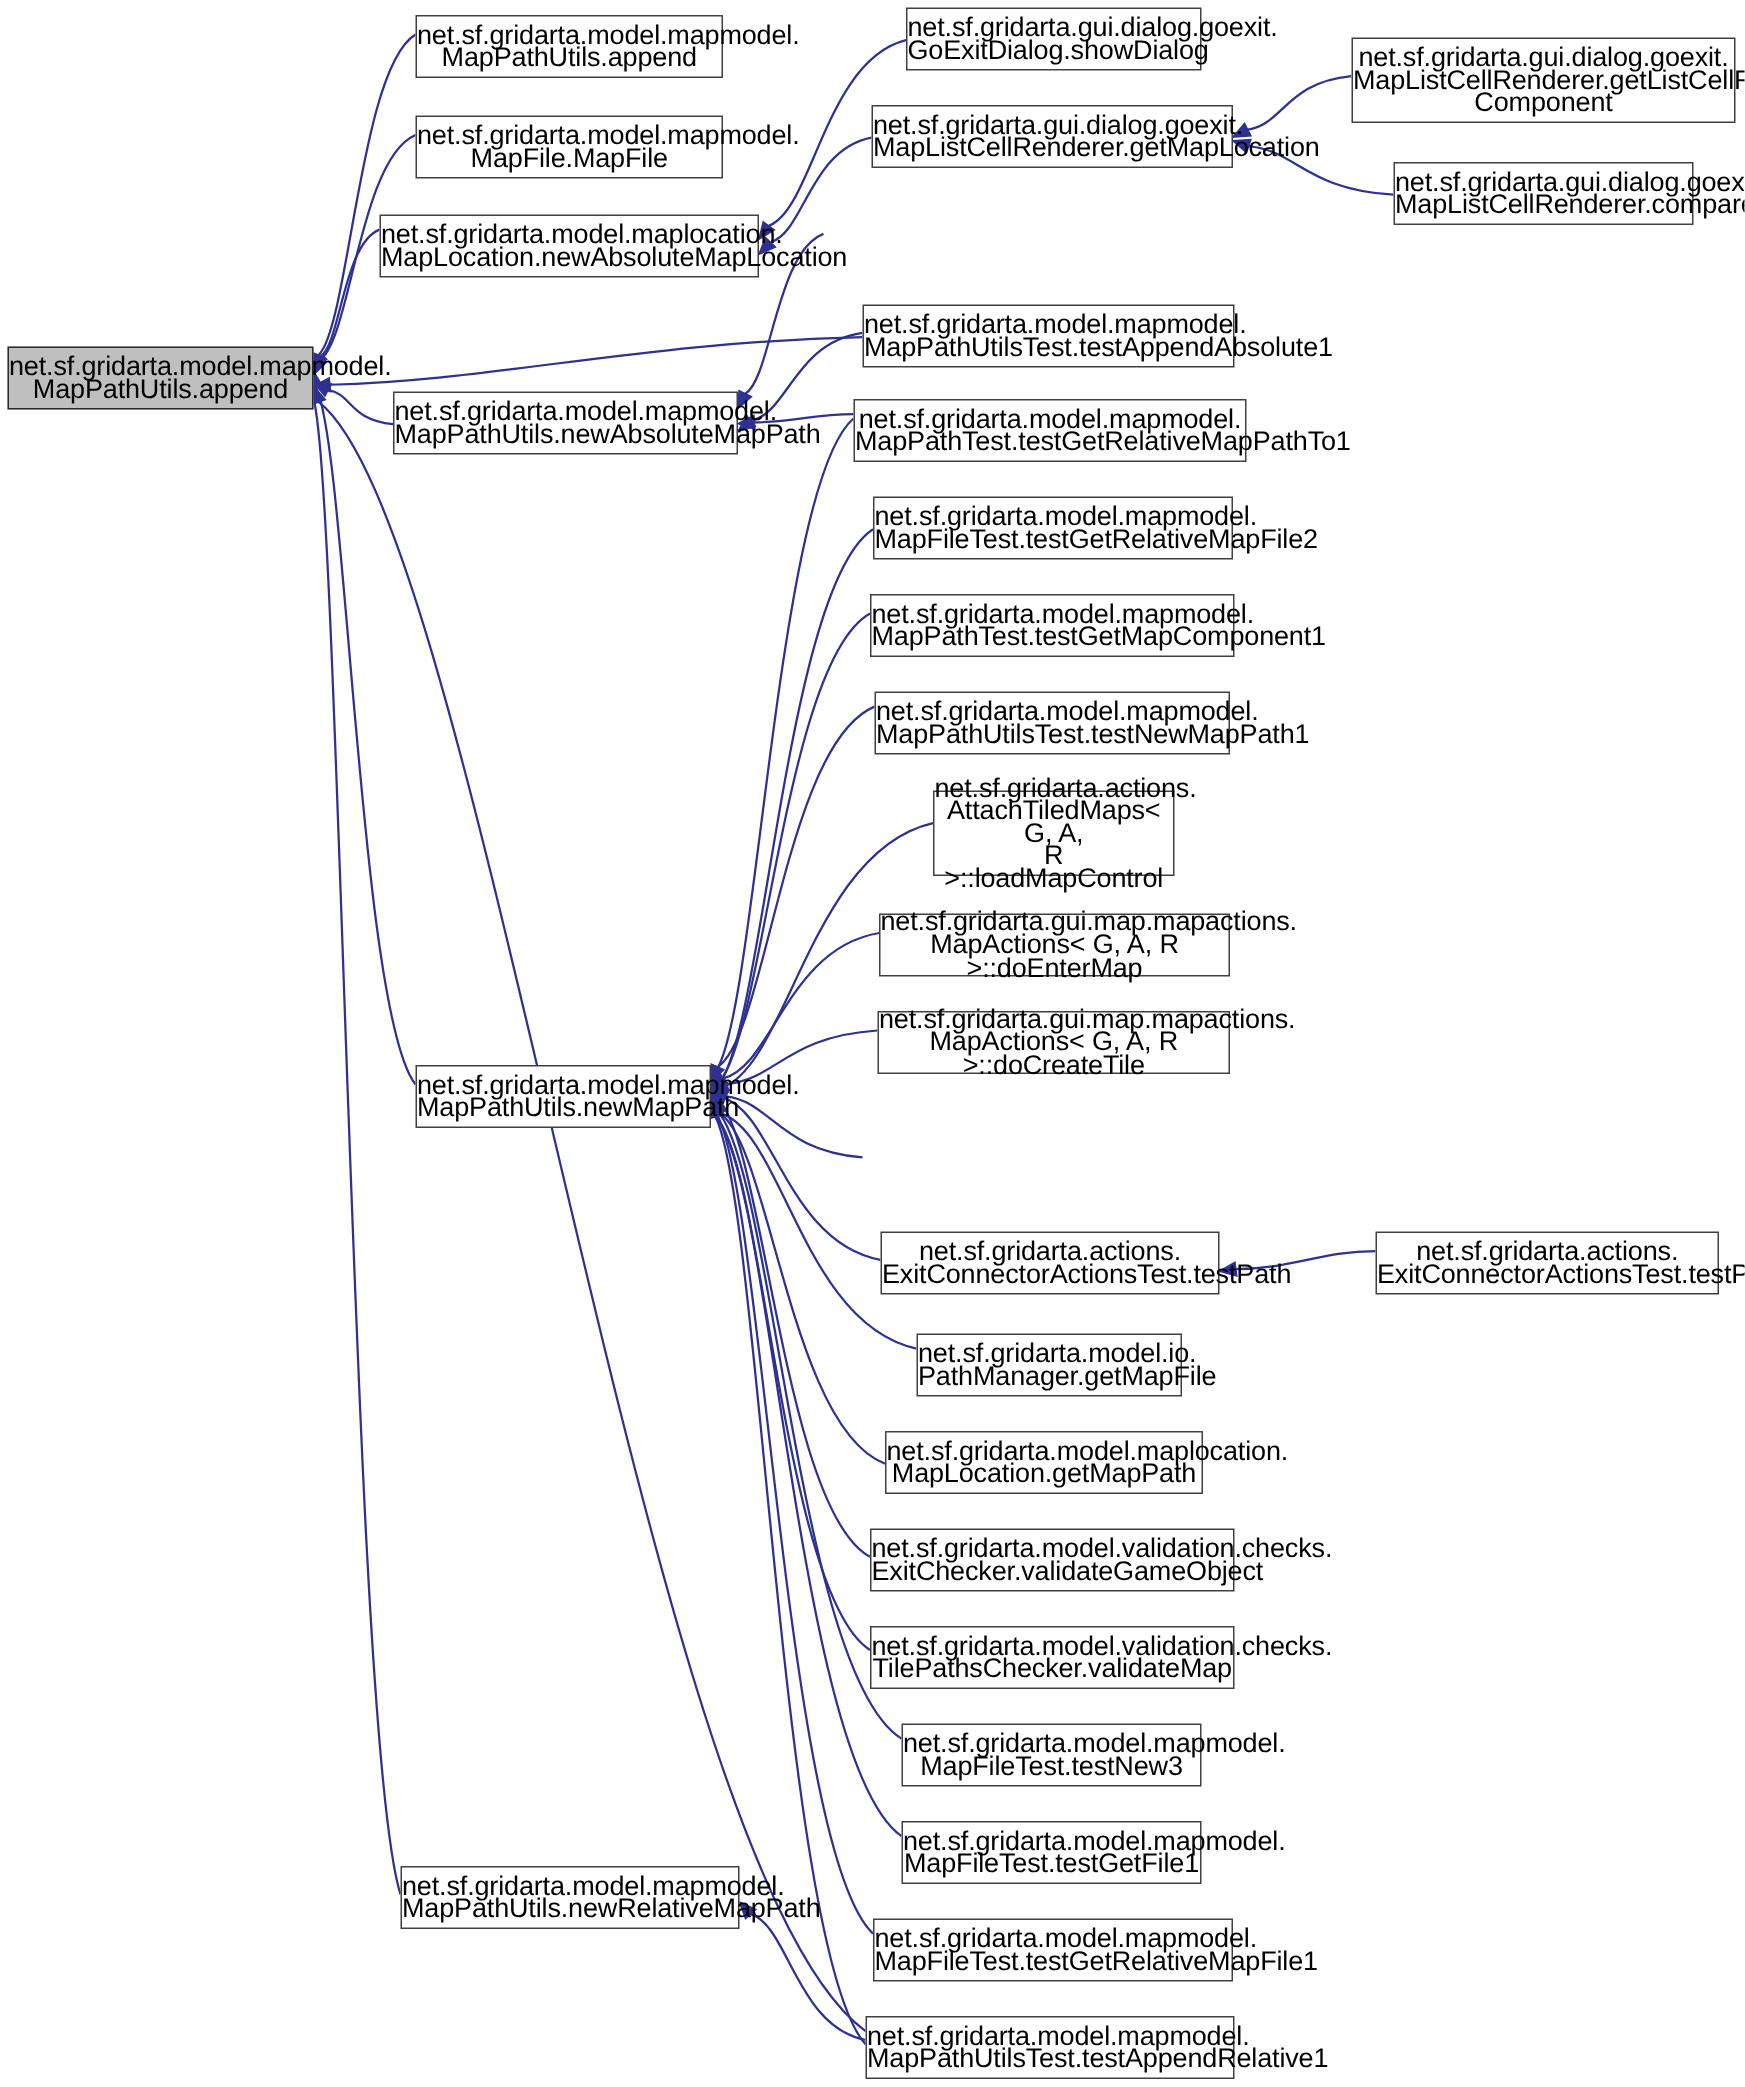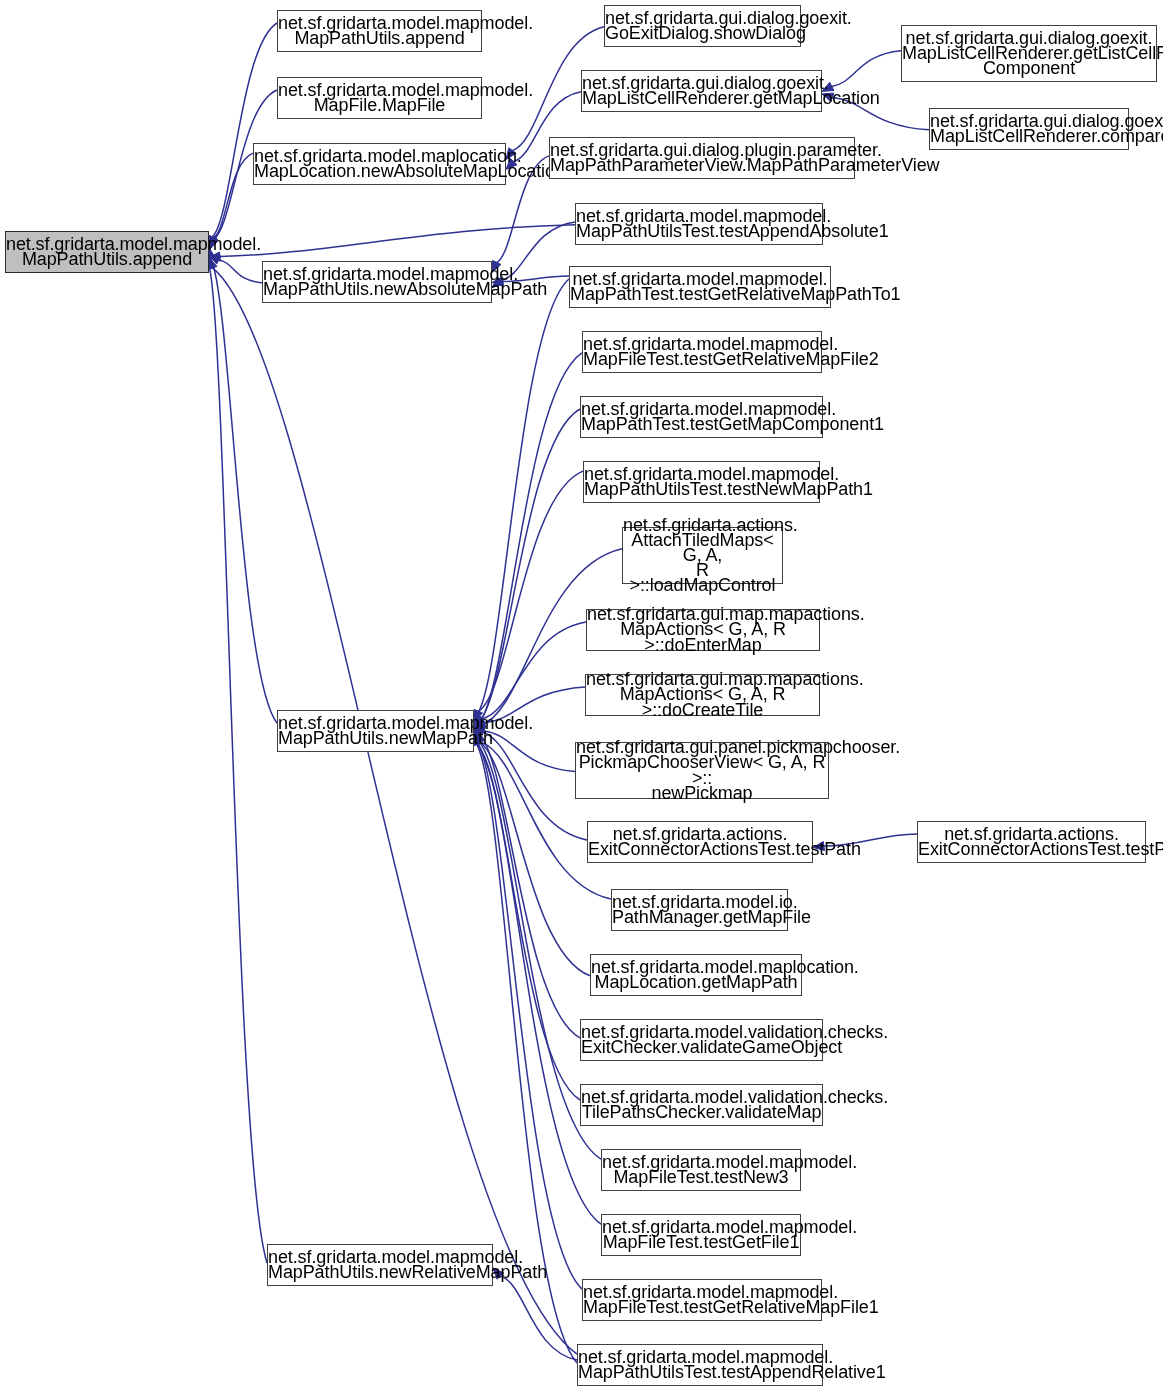--- a/index.html
+++ b/index.html
@@ -200,42 +200,37 @@
 MapPathUtils.newAbsoluteMapPath</span></div>
     <div class="node" style="left: 604px; top: 5px; width: 197px; height: 42px;"><span>net.sf.gridarta.gui.dialog.goexit.
 GoExitDialog.showDialog</span></div>
     <div class="node" style="left: 581px; top: 70px; width: 241px; height: 42px;"><span>net.sf.gridarta.gui.dialog.goexit.
 MapListCellRenderer.getMapLocation</span></div>
     <div class="node" style="left: 901px; top: 25px; width: 256px; height: 57px;"><span>net.sf.gridarta.gui.dialog.goexit.
 MapListCellRenderer.getListCellRenderer
 Component</span></div>
     <div class="node" style="left: 929px; top: 108px; width: 200px; height: 42px;"><span>net.sf.gridarta.gui.dialog.goexit.
 MapListCellRenderer.compare</span></div>
-    <div class="node" style="left: 549px; top: 137px; width: 306px; height: 42px;"><span>net.sf.gridarta.gui.dialog.plugin.parameter.
-MapPathParameterView.MapPathParameterView</span></div>
     <div class="node" style="left: 575px; top: 203px; width: 248px; height: 42px;"><span>net.sf.gridarta.model.mapmodel.
 MapPathUtilsTest.testAppendAbsolute1</span></div>
     <div class="node" style="left: 569px; top: 266px; width: 262px; height: 42px;"><span>net.sf.gridarta.model.mapmodel.
 MapPathTest.testGetRelativeMapPathTo1</span></div>
     <div class="node" style="left: 582px; top: 331px; width: 240px; height: 42px;"><span>net.sf.gridarta.model.mapmodel.
 MapFileTest.testGetRelativeMapFile2</span></div>
     <div class="node" style="left: 580px; top: 396px; width: 243px; height: 42px;"><span>net.sf.gridarta.model.mapmodel.
 MapPathTest.testGetMapComponent1</span></div>
     <div class="node" style="left: 583px; top: 461px; width: 237px; height: 42px;"><span>net.sf.gridarta.model.mapmodel.
 MapPathUtilsTest.testNewMapPath1</span></div>
     <div class="node" style="left: 622px; top: 527px; width: 161px; height: 57px;"><span>net.sf.gridarta.actions.
 AttachTiledMaps&lt; G, A,
 R &gt;::loadMapControl</span></div>
     <div class="node" style="left: 586px; top: 609px; width: 234px; height: 42px;"><span>net.sf.gridarta.gui.map.mapactions.
 MapActions&lt; G, A, R &gt;::doEnterMap</span></div>
     <div class="node" style="left: 585px; top: 674px; width: 235px; height: 42px;"><span>net.sf.gridarta.gui.map.mapactions.
 MapActions&lt; G, A, R &gt;::doCreateTile</span></div>
-    <div class="node" style="left: 575px; top: 742px; width: 254px; height: 57px;"><span>net.sf.gridarta.gui.panel.pickmapchooser.
-PickmapChooserView&lt; G, A, R &gt;::
-newPickmap</span></div>
     <div class="node" style="left: 277px; top: 710px; width: 197px; height: 42px;"><span>net.sf.gridarta.model.mapmodel.
 MapPathUtils.newMapPath</span></div>
     <div class="node" style="left: 587px; top: 821px; width: 226px; height: 42px;"><span>net.sf.gridarta.actions.
 ExitConnectorActionsTest.testPath</span></div>
     <div class="node" style="left: 917px; top: 821px; width: 229px; height: 42px;"><span>net.sf.gridarta.actions.
 ExitConnectorActionsTest.testPath1</span></div>
     <div class="node" style="left: 611px; top: 889px; width: 177px; height: 42px; align-items: flex-end;"><span>net.sf.gridarta.model.io.
 PathManager.getMapFile</span></div>
     <div class="node" style="left: 590px; top: 954px; width: 212px; height: 42px;"><span>net.sf.gridarta.model.maplocation.
 MapLocation.getMapPath</span></div>

